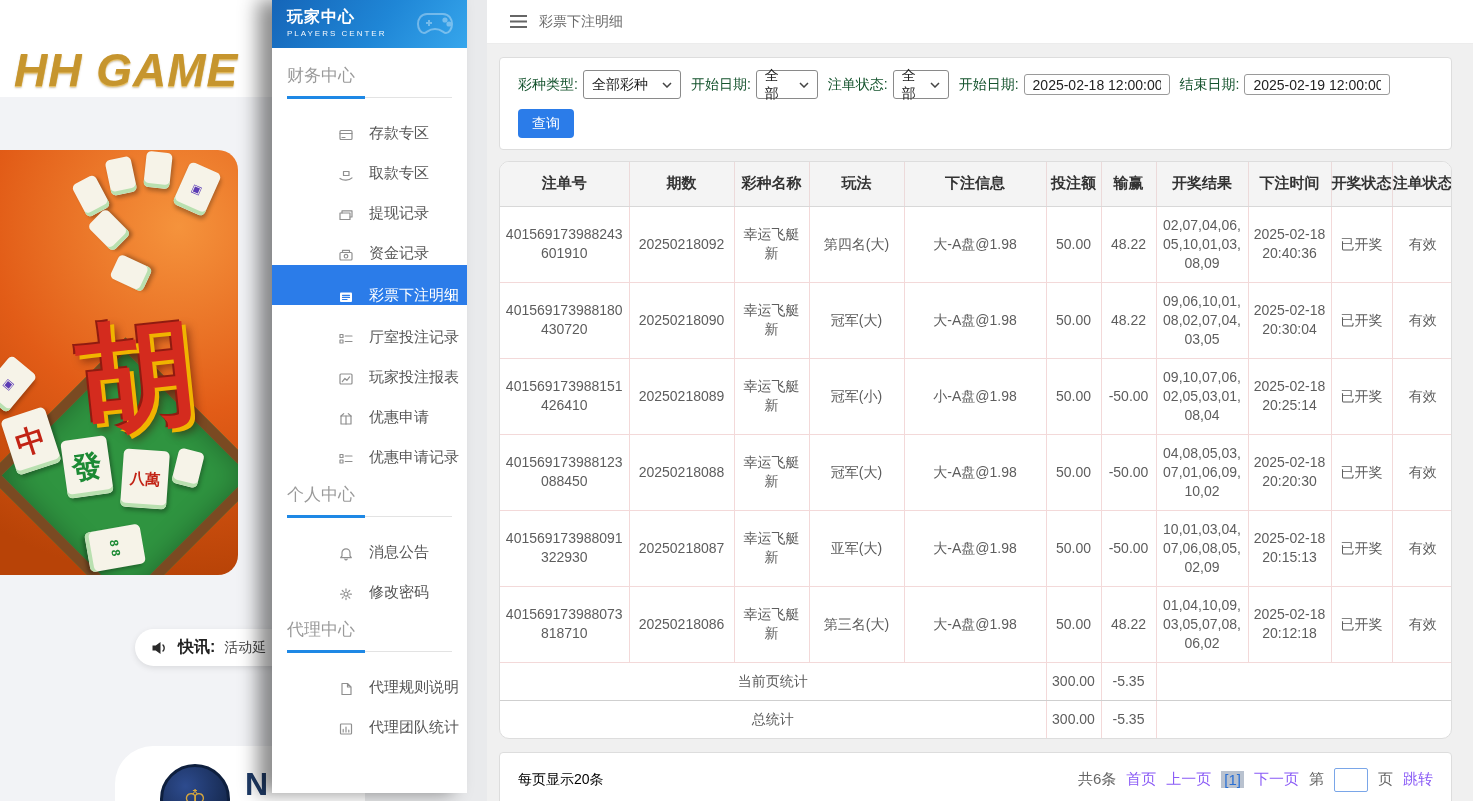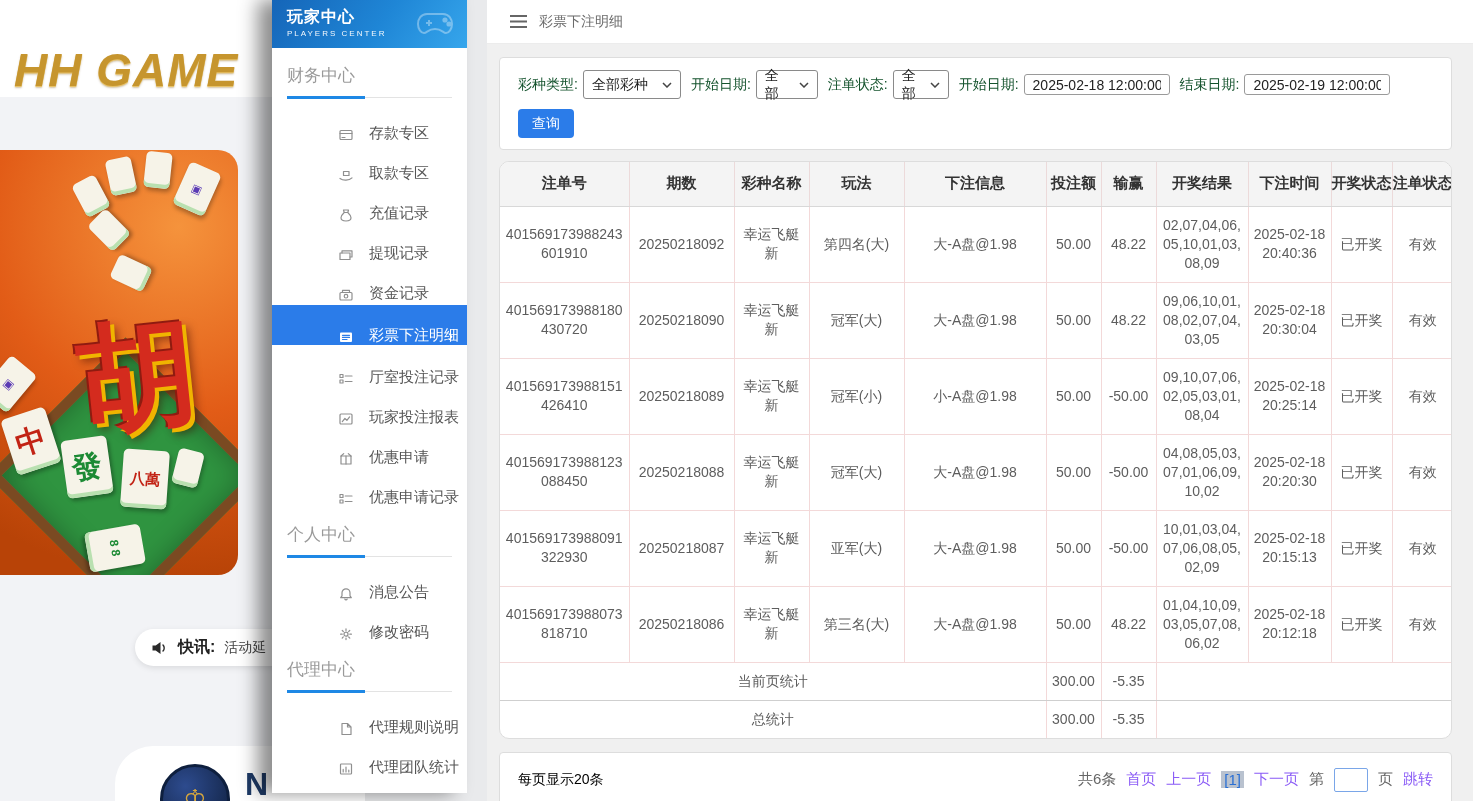--- a/index.html
+++ b/index.html
@@ -179,28 +179,20 @@
           <span>存款专区</span>
         </div>
         <div class="menu-item">
           <span class="mi-icon">
             <svg width="16" height="16" viewBox="0 0 16 16" fill="none" stroke="currentColor" stroke-width="1.2" stroke-linecap="round" stroke-linejoin="round">
               <path d="M2 11.5c3 2.3 9 2.3 12-.7"></path>
               <rect x="5.5" y="4.5" width="5.5" height="4"></rect>
             </svg>
           </span>
           <span>取款专区</span>
-        </div>
-        <div class="menu-item">
-          <span class="mi-icon">
-            <svg width="16" height="16" viewBox="0 0 16 16" fill="none" stroke="currentColor" stroke-width="1.2" stroke-linecap="round" stroke-linejoin="round">
-              <path d="M6.2 5.5 5.5 3h5l-.7 2.5M6.2 5.5h3.6c2 1.9 3.2 3.7 3.2 5.3 0 2-2 3.2-5 3.2s-5-1.2-5-3.2c0-1.6 1.2-3.4 3.2-5.3z"></path>
-            </svg>
-          </span>
-          <span>充值记录</span>
         </div>
         <div class="menu-item">
           <span class="mi-icon">
             <svg width="16" height="16" viewBox="0 0 16 16" fill="none" stroke="currentColor" stroke-width="1.2" stroke-linecap="round" stroke-linejoin="round">
               <rect x="2" y="6" width="10" height="6.5"></rect>
               <path d="M4 6V3.8h10V10h-2"></path>
             </svg>
           </span>
           <span>提现记录</span>
         </div>

